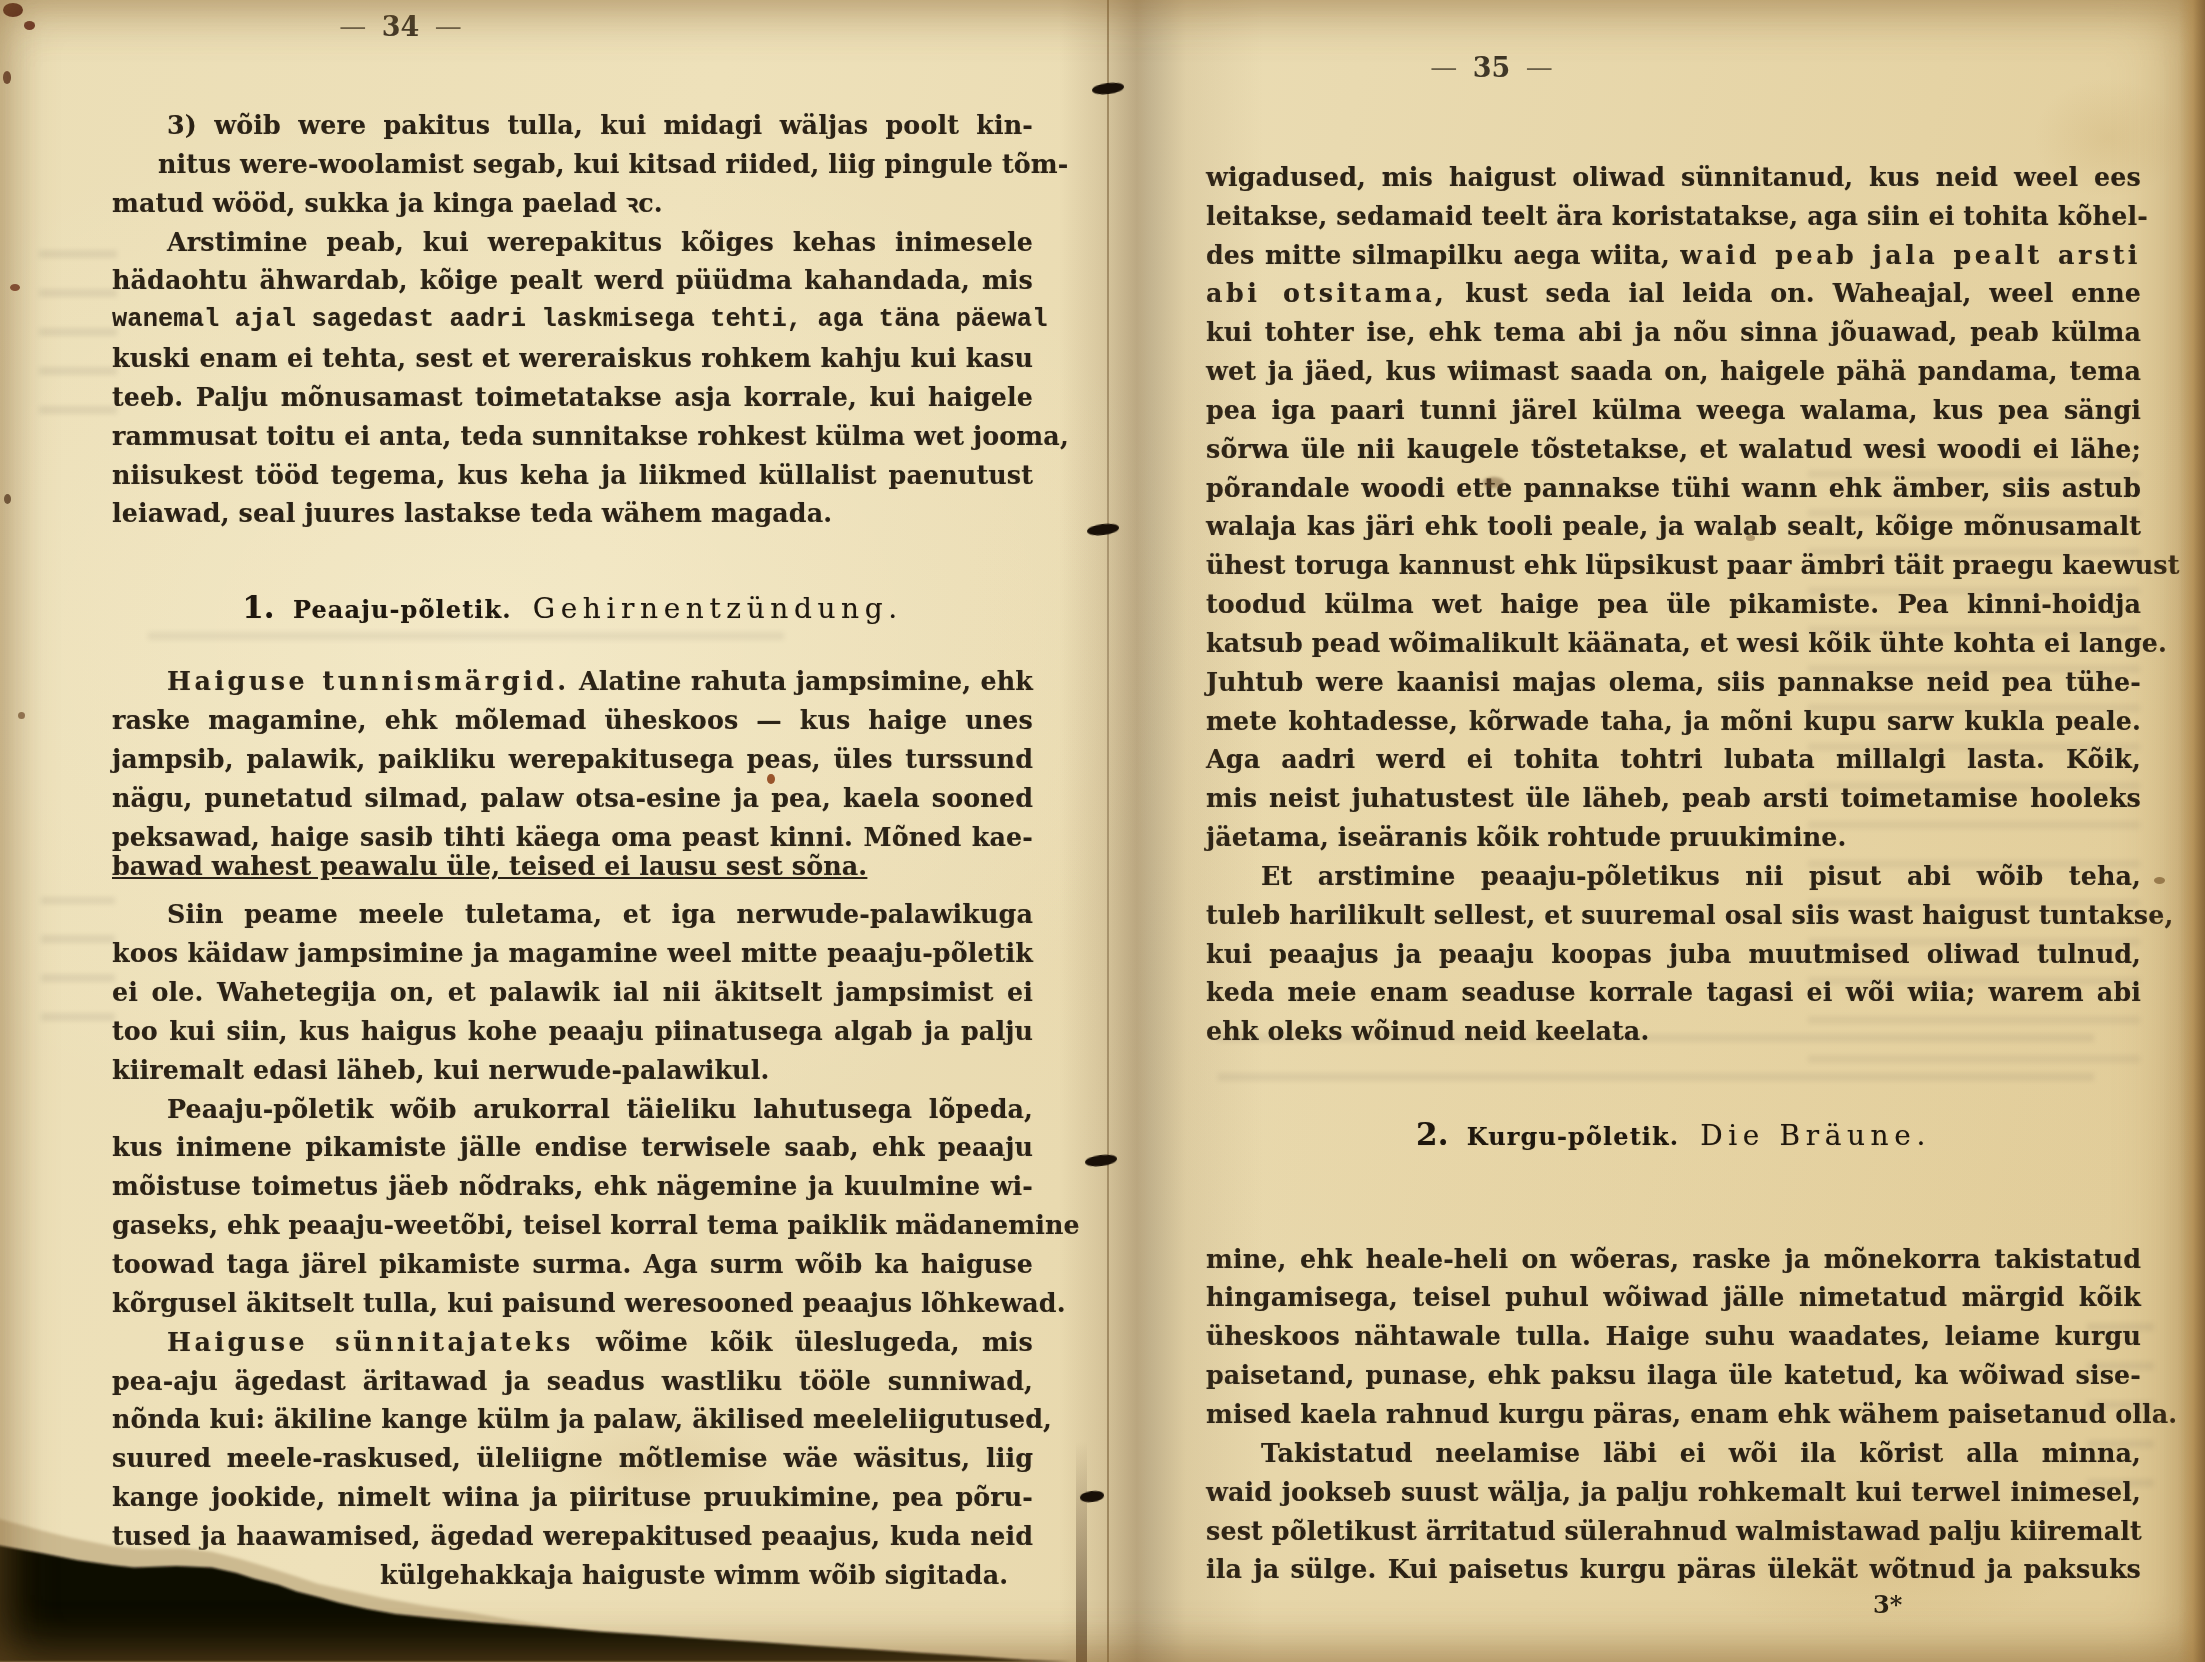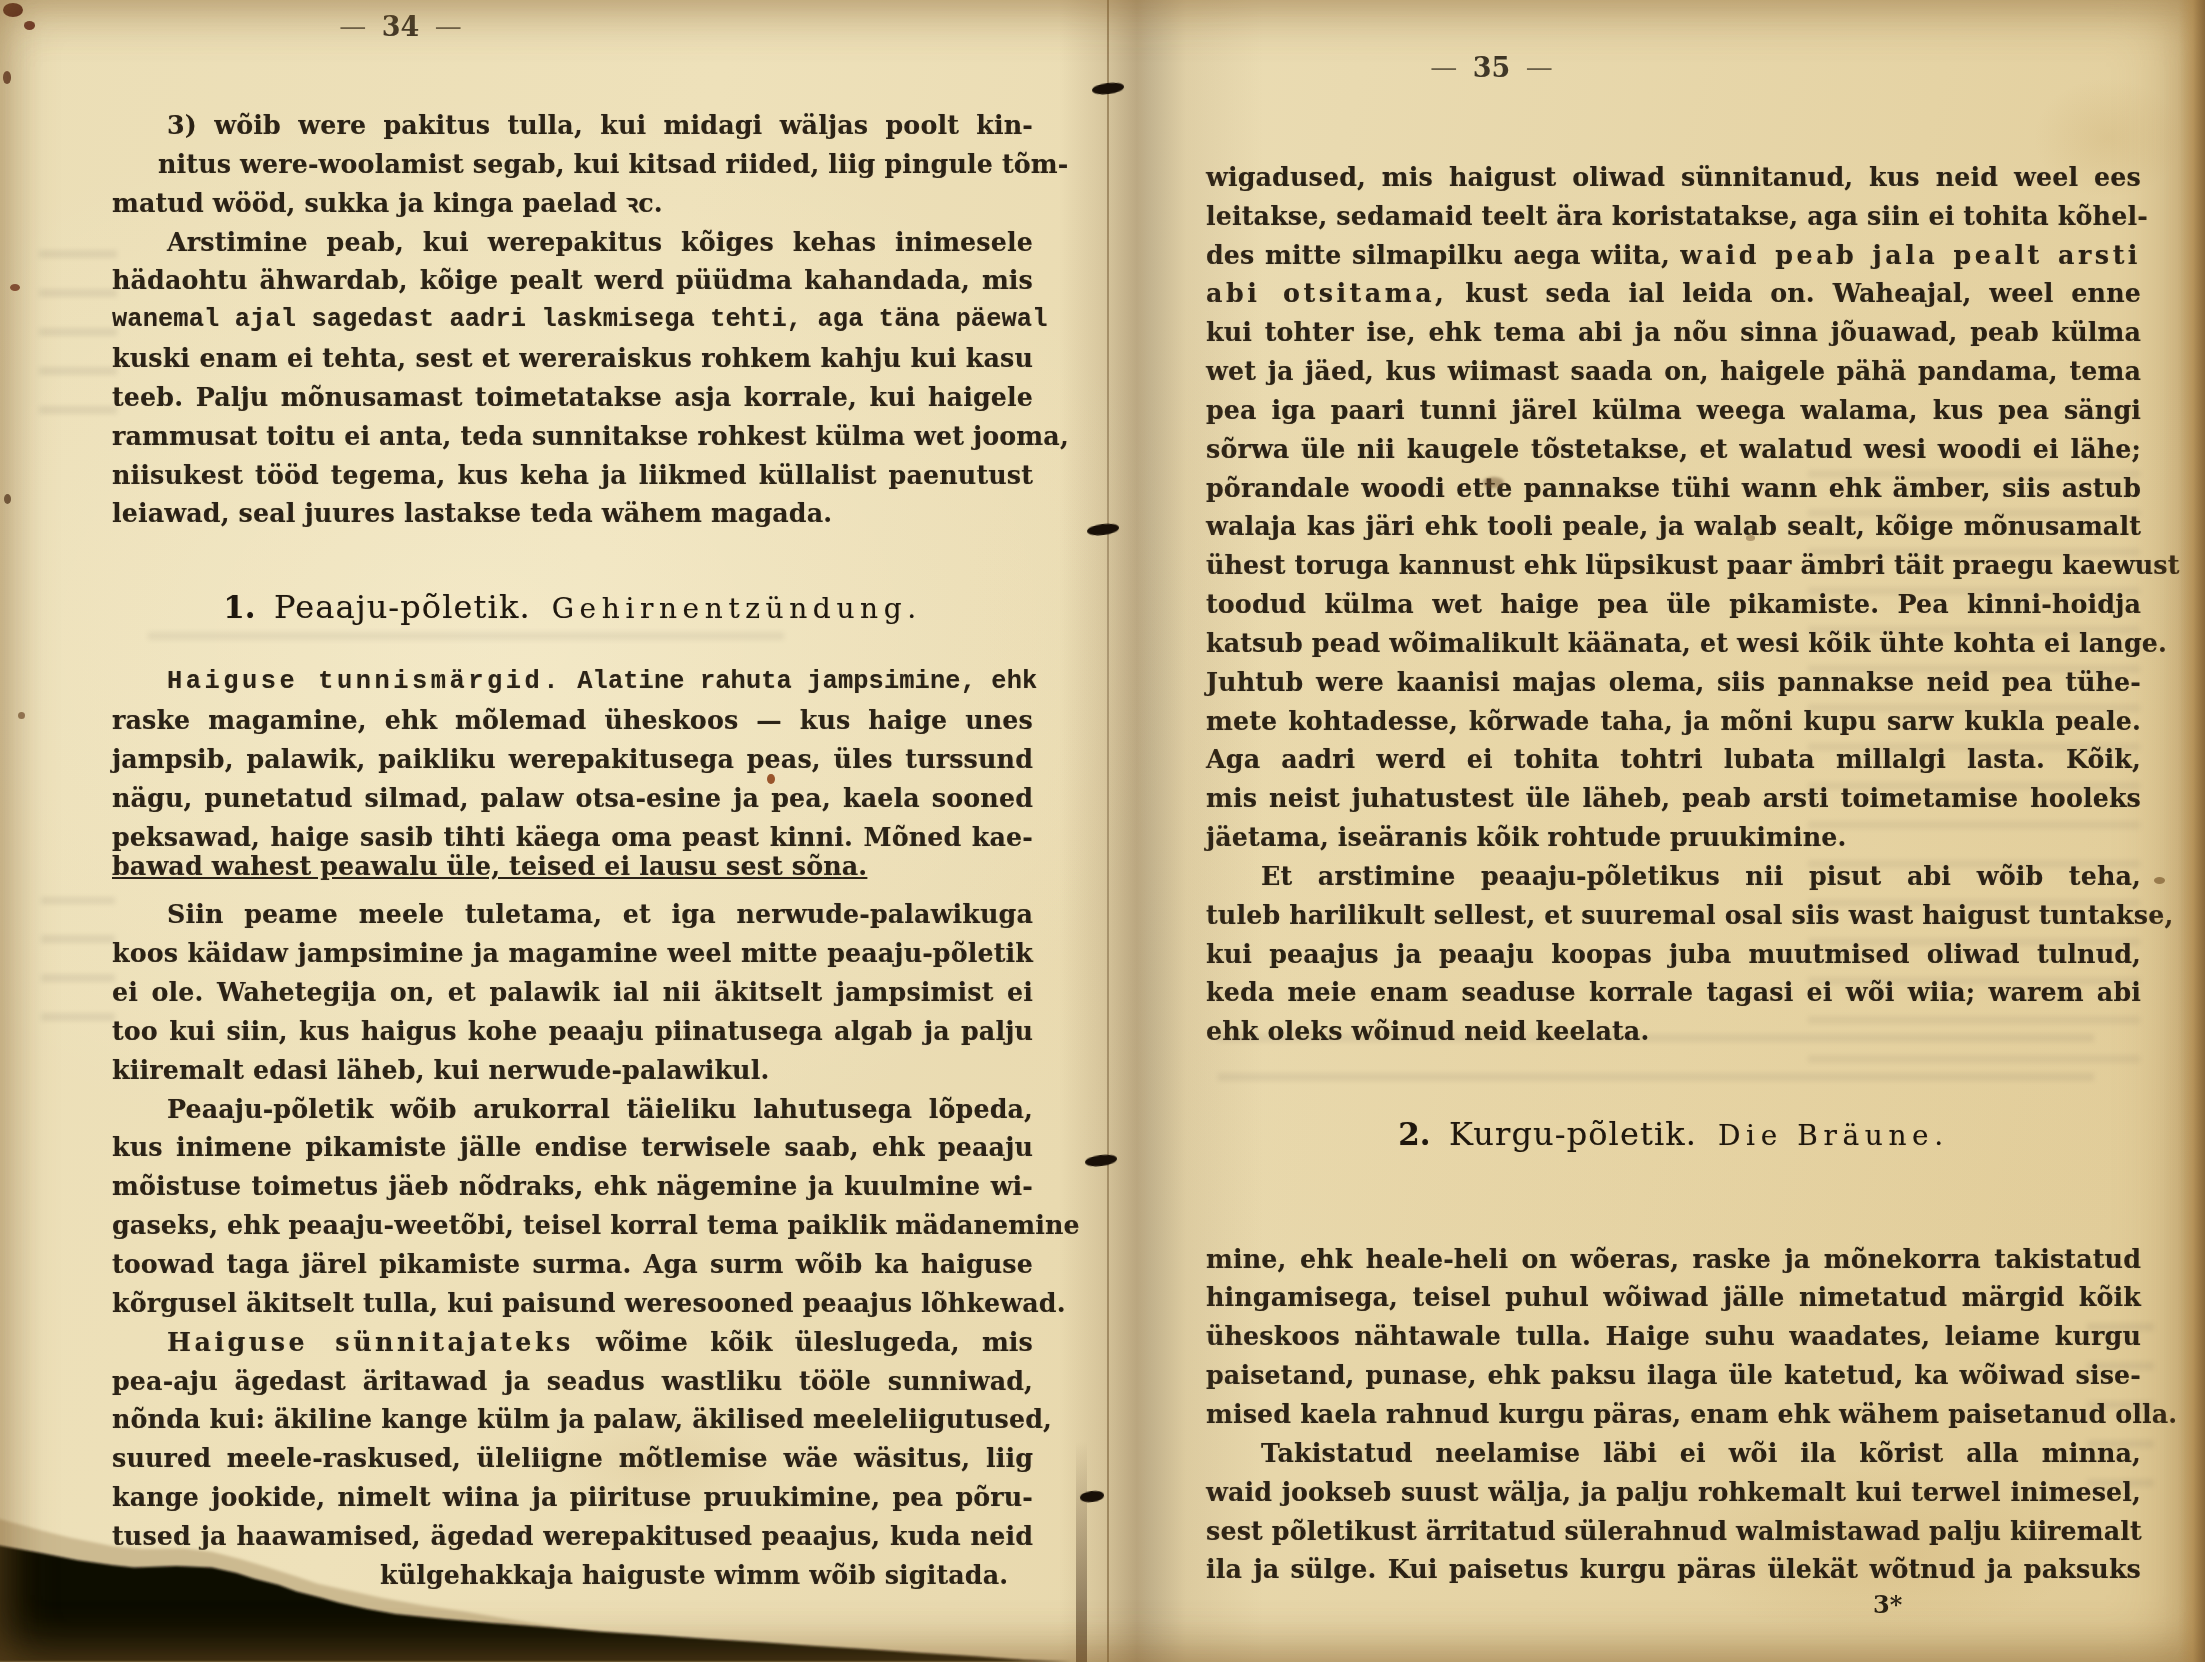--- a/index.html
+++ b/index.html
@@ -16,21 +16,21 @@
   .stain{position:absolute;z-index:1;border-radius:50%;pointer-events:none;}
   .page-col{position:absolute;z-index:10;color:rgba(33,25,14,.93);}
   .ln{position:absolute;left:0;right:0;height:39px;font-size:25.4px;font-weight:bold;line-height:39px;
       text-align:justify;text-align-last:justify;white-space:nowrap;letter-spacing:0.1px;
       text-shadow:0 0 0.7px rgba(45,33,16,.35);}
   .ln.end{text-align-last:left;}
   .sp{letter-spacing:3.5px;word-spacing:1.4px;}
   .heading{position:absolute;left:0;right:0;height:52px;line-height:52px;text-align:center;white-space:nowrap;
       color:rgba(24,17,8,.95);text-shadow:0 0 0.7px rgba(30,20,8,.4);}
   .heading .hnum{font-size:31px;font-weight:bold;margin-right:18.4px;}
-  .heading .htitle{font-size:32px;font-weight:normal;letter-spacing:1.1px;}
+  .heading .htitle{font-size:24px;font-weight:bold;letter-spacing:1.1px;}
   .heading .hsub{font-size:28px;font-weight:normal;letter-spacing:5.6px;margin-left:21px;}
   .pgnum{position:absolute;z-index:10;width:169px;text-align:center;font-size:27px;font-weight:bold;
       color:rgba(46,38,24,.9);white-space:nowrap;}
   .pgnum .dash{opacity:.75;margin:0 15.5px;font-weight:normal;}
   .sig{position:absolute;z-index:10;font-size:24px;font-weight:bold;color:rgba(33,25,14,.95);}
   .gutter{position:absolute;z-index:15;left:1059px;top:0;width:205px;height:1662px;pointer-events:none;
       background:linear-gradient(90deg, rgba(115,85,48,0) 0%, rgba(115,85,48,.16) 22%, rgba(88,60,30,.32) 38%,
       rgba(60,40,20,.22) 45%, rgba(120,90,50,.10) 62%, rgba(120,90,50,0) 100%);}
   .crease{position:absolute;z-index:16;left:1107px;top:0;width:2.1px;height:1662px;pointer-events:none;
       background:linear-gradient(180deg, rgba(122,96,56,.6), rgba(96,72,40,.35) 40%, rgba(122,96,56,.6));}
@@ -75,21 +75,21 @@
       <div class="ln end" style="top: 78px;"><span>matud wööd, sukka ja kinga paelad ꝛc.</span></div>
       <div class="ln" style="top: 117px; padding-left: 55px;"><span>Arstimine peab, kui werepakitus kõiges kehas inimesele</span></div>
       <div class="ln" style="top: 155px;"><span>hädaohtu ähwardab, kõige pealt werd püüdma kahandada, mis</span></div>
       <div class="ln" style="top: 194px; font-family: Liberation Mono, monospace;"><span>wanemal ajal sagedast aadri laskmisega tehti, aga täna päewal</span></div>
       <div class="ln" style="top: 233px;"><span>kuski enam ei tehta, sest et wereraiskus rohkem kahju kui kasu</span></div>
       <div class="ln" style="top: 272px;"><span>teeb.  Palju mõnusamast toimetatakse asja korrale, kui haigele</span></div>
       <div class="ln" style="top: 311px;"><span>rammusat toitu ei anta, teda sunnitakse rohkest külma wet jooma,</span></div>
       <div class="ln" style="top: 350px;"><span>niisukest tööd tegema, kus keha ja liikmed küllalist paenutust</span></div>
       <div class="ln end" style="top: 388px;"><span>leiawad, seal juures lastakse teda wähem magada.</span></div>
       <div class="heading" style="top: 475px;"><span class="hnum">1.</span><span class="htitle">Peaaju-põletik.</span><span class="hsub">Gehirnentzündung.</span></div>
-      <div class="ln" style="top: 556px; padding-left: 55px; font-family: Liberation Mono, monospace;"><span class="sp">Haiguse tunnismärgid.</span><span>  Alatine rahuta jampsimine, ehk</span></div>
+      <div class="ln" style="top: 556px; padding-left: 55px;"><span class="sp">Haiguse tunnismärgid.</span><span>  Alatine rahuta jampsimine, ehk</span></div>
       <div class="ln" style="top: 595px;"><span>raske magamine, ehk mõlemad üheskoos — kus haige unes</span></div>
       <div class="ln" style="top: 634px;"><span>jampsib, palawik, paikliku werepakitusega peas, üles turssund</span></div>
       <div class="ln" style="top: 673px;"><span>nägu, punetatud silmad, palaw otsa-esine ja pea, kaela sooned</span></div>
       <div class="ln" style="top: 712px;"><span>peksawad, haige sasib tihti käega oma peast kinni.  Mõned kae-</span></div>
       <div class="ln end" style="top: 741px; text-decoration: underline;"><span>bawad wahest peawalu üle, teised ei lausu sest sõna.</span></div>
       <div class="ln" style="top: 789px; padding-left: 55px;"><span>Siin peame meele tuletama, et iga nerwude-palawikuga</span></div>
       <div class="ln" style="top: 828px;"><span>koos käidaw jampsimine ja magamine weel mitte peaaju-põletik</span></div>
       <div class="ln" style="top: 867px;"><span>ei ole.  Wahetegija on, et palawik ial nii äkitselt jampsimist ei</span></div>
       <div class="ln" style="top: 906px;"><span>too kui siin, kus haigus kohe peaaju piinatusega algab ja palju</span></div>
       <div class="ln end" style="top: 945px;"><span>kiiremalt edasi läheb, kui nerwude-palawikul.</span></div>

